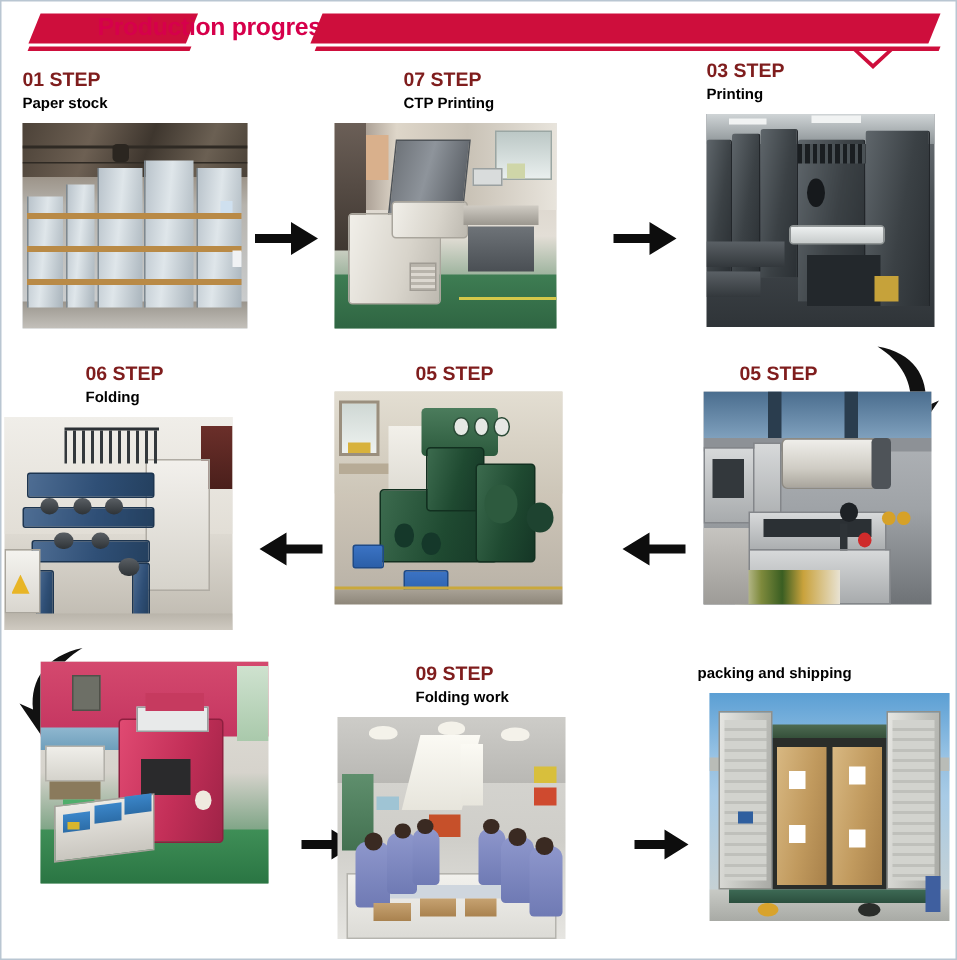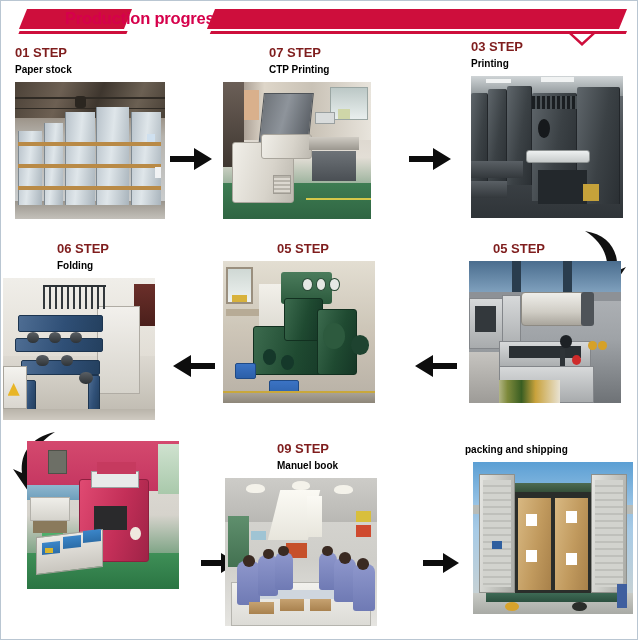--- a/index.html
+++ b/index.html
@@ -432,21 +432,21 @@
     </div>
   </div>
 
   <svg class="arrow" style="left:198px; top:548px;" width="40" height="28" viewBox="0 0 40 28">
     <path d="M2 11 L22 11 L22 4 L38 14 L22 24 L22 17 L2 17 Z" fill="#0d0d0d"></path>
   </svg>
 
   <div class="cell" style="left:276px; top:440px;">
     <div class="caption">
       <div class="step-num">09  STEP</div>
-      <div class="step-name">Manuel book</div>
+      <div class="step-name">Folding work</div>
     </div>
     <div class="photo p8" style="width:152px; height:148px; margin-left:-52px;">
       <div class="ph-inner">
         <div class="layer ceil"></div>
         <div class="layer lamp" style="left:14%; top:4%; width:12%; height:6%;"></div>
         <div class="layer lamp" style="left:44%; top:2%; width:12%; height:6%;"></div>
         <div class="layer lamp" style="left:72%; top:5%; width:12%; height:6%;"></div>
         <div class="layer lampcone" style="left:32%; top:8%; width:26%; height:34%; transform:skewX(-14deg);"></div>
         <div class="layer lampcone" style="left:54%; top:12%; width:10%; height:28%;"></div>
         <div class="layer doorg" style="left:2%; top:26%; width:14%; height:34%;"></div>

